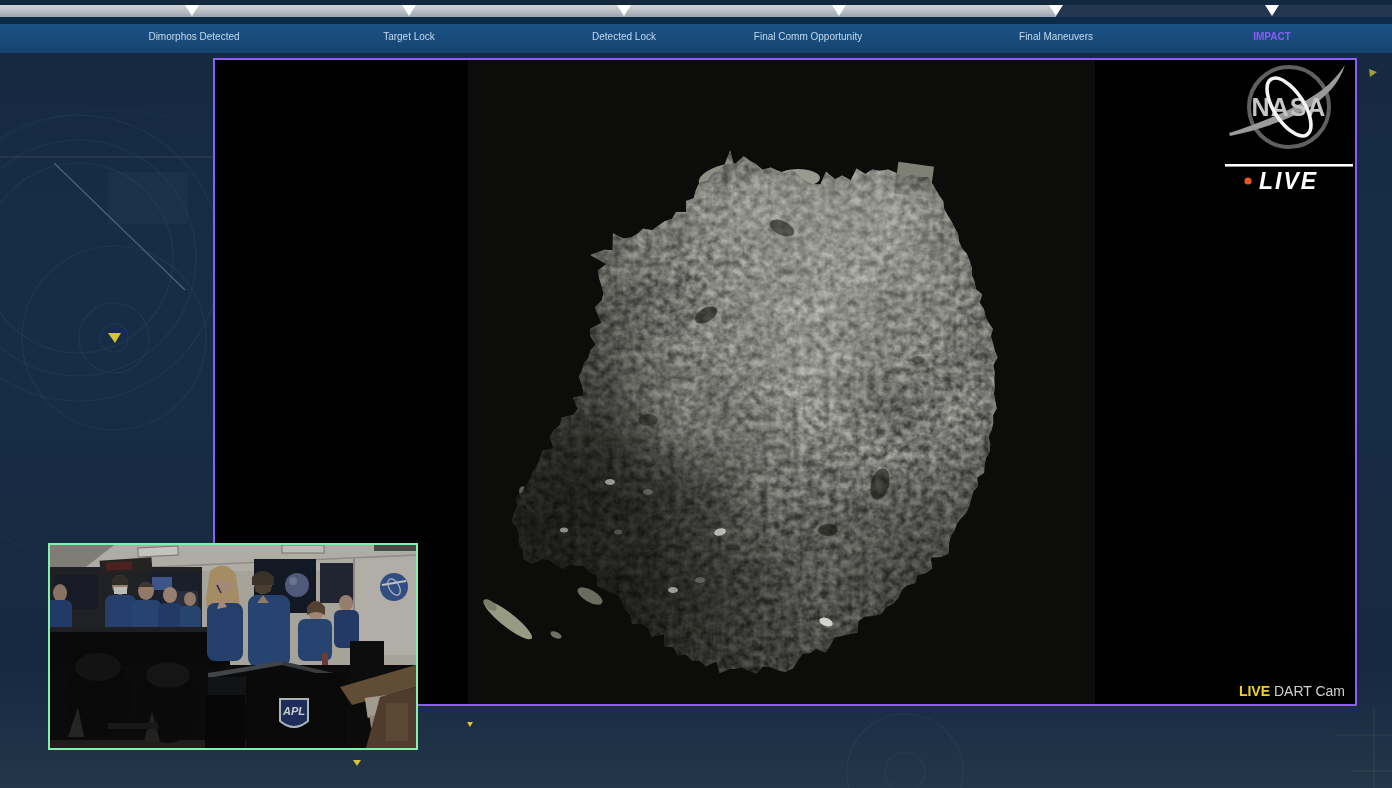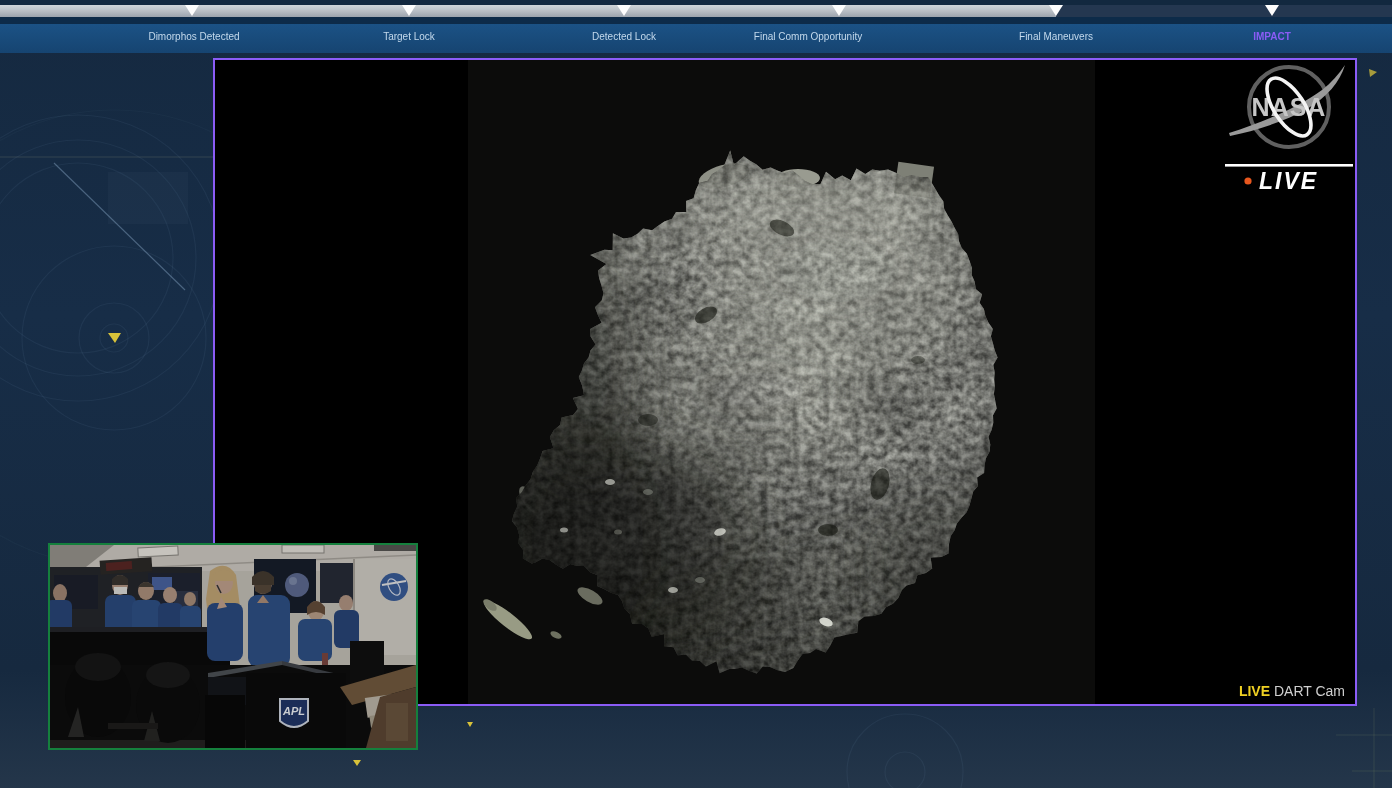--- a/index.html
+++ b/index.html
@@ -23,21 +23,21 @@
        font-size:10px;color:#c3d9ec;white-space:nowrap;}
   
   #frame{left:213px;top:58px;width:1140px;height:644px;background:#000;
          border:2px solid #8b5cf6;}
   #cam{left:253px;top:0;width:627px;height:644px;background:#0c0c0b;}
   
   #dartcam{right:10px;top:623px;font-size:14px;color:#cfcfcf;font-weight:400;}
   #dartcam b{color:#efd023;font-weight:700;}
   
   #pip{left:48px;top:543px;width:366px;height:203px;background:#0a0a0a;
-       border:2px solid #15803d;}
+       border:2px solid #86efac;}
 </style>
 </head>
 <body>
 <div id="bg" class="abs"></div>
 
 <svg class="abs" style="left:0;top:0" width="1392" height="788" viewBox="0 0 1392 788">
   <g fill="none" stroke="#7e9cba" stroke-opacity="0.09" stroke-width="1.2">
     <circle cx="78" cy="258" r="143"></circle>
     <circle cx="78" cy="258" r="118"></circle>
     <circle cx="78" cy="258" r="95"></circle>

